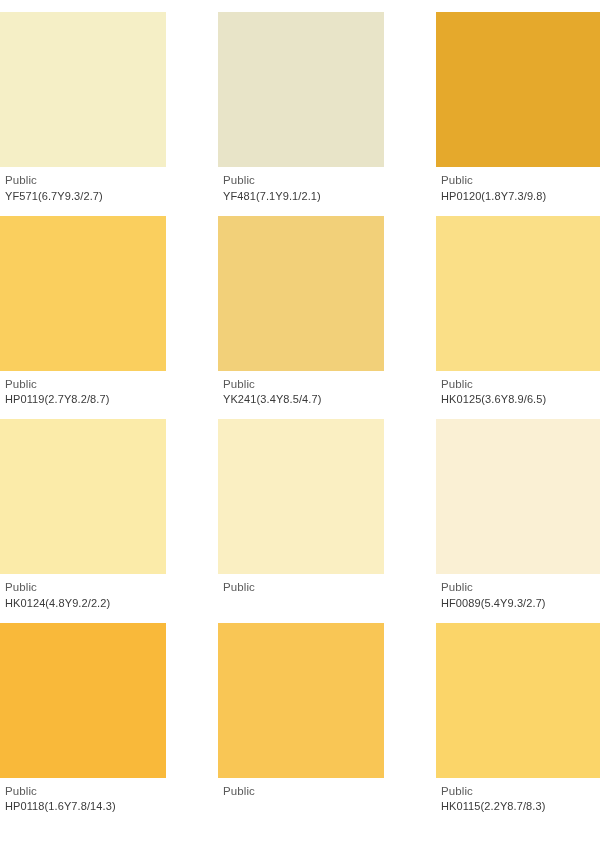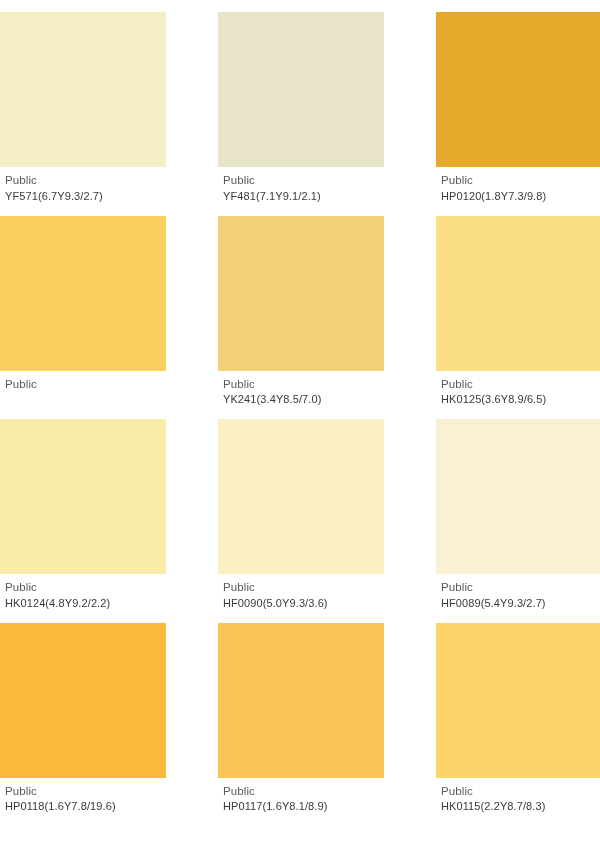--- a/index.html
+++ b/index.html
@@ -81,28 +81,29 @@
     <div class="swatch-meta">
       <span class="swatch-scope">Public</span>
       <span class="swatch-code">HP0120(1.8Y7.3/9.8)</span>
     </div>
   </div>
 
   <div class="swatch-card col-1">
     <div class="swatch-chip" style="background-color: rgb(250, 207, 94);"></div>
     <div class="swatch-meta">
       <span class="swatch-scope">Public</span>
+      <span class="swatch-code">HP0119(2.7Y8.2/8.7)</span>
     </div>
   </div>
 
   <div class="swatch-card col-2">
     <div class="swatch-chip" style="background-color: rgb(242, 208, 121);"></div>
     <div class="swatch-meta">
       <span class="swatch-scope">Public</span>
-      <span class="swatch-code">YK241(3.4Y8.5/7.0)</span>
+      <span class="swatch-code">YK241(3.4Y8.5/4.7)</span>
     </div>
   </div>
 
   <div class="swatch-card col-3">
     <div class="swatch-chip" style="background-color: rgb(250, 223, 135);"></div>
     <div class="swatch-meta">
       <span class="swatch-scope">Public</span>
       <span class="swatch-code">HK0125(3.6Y8.9/6.5)</span>
     </div>
   </div>
@@ -112,45 +113,43 @@
     <div class="swatch-meta">
       <span class="swatch-scope">Public</span>
       <span class="swatch-code">HK0124(4.8Y9.2/2.2)</span>
     </div>
   </div>
 
   <div class="swatch-card col-2">
     <div class="swatch-chip" style="background-color: rgb(250, 239, 194);"></div>
     <div class="swatch-meta">
       <span class="swatch-scope">Public</span>
-      <span class="swatch-code">HF0090(5.0Y9.3/3.6)</span>
     </div>
   </div>
 
   <div class="swatch-card col-3">
     <div class="swatch-chip" style="background-color: rgb(250, 240, 212);"></div>
     <div class="swatch-meta">
       <span class="swatch-scope">Public</span>
       <span class="swatch-code">HF0089(5.4Y9.3/2.7)</span>
     </div>
   </div>
 
   <div class="swatch-card col-1">
     <div class="swatch-chip" style="background-color: rgb(249, 185, 58);"></div>
     <div class="swatch-meta">
       <span class="swatch-scope">Public</span>
-      <span class="swatch-code">HP0118(1.6Y7.8/19.6)</span>
+      <span class="swatch-code">HP0118(1.6Y7.8/14.3)</span>
     </div>
   </div>
 
   <div class="swatch-card col-2">
     <div class="swatch-chip" style="background-color: rgb(249, 198, 85);"></div>
     <div class="swatch-meta">
       <span class="swatch-scope">Public</span>
-      <span class="swatch-code">HP0117(1.6Y8.1/8.9)</span>
     </div>
   </div>
 
   <div class="swatch-card col-3">
     <div class="swatch-chip" style="background-color: rgb(251, 213, 105);"></div>
     <div class="swatch-meta">
       <span class="swatch-scope">Public</span>
       <span class="swatch-code">HK0115(2.2Y8.7/8.3)</span>
     </div>
   </div>

